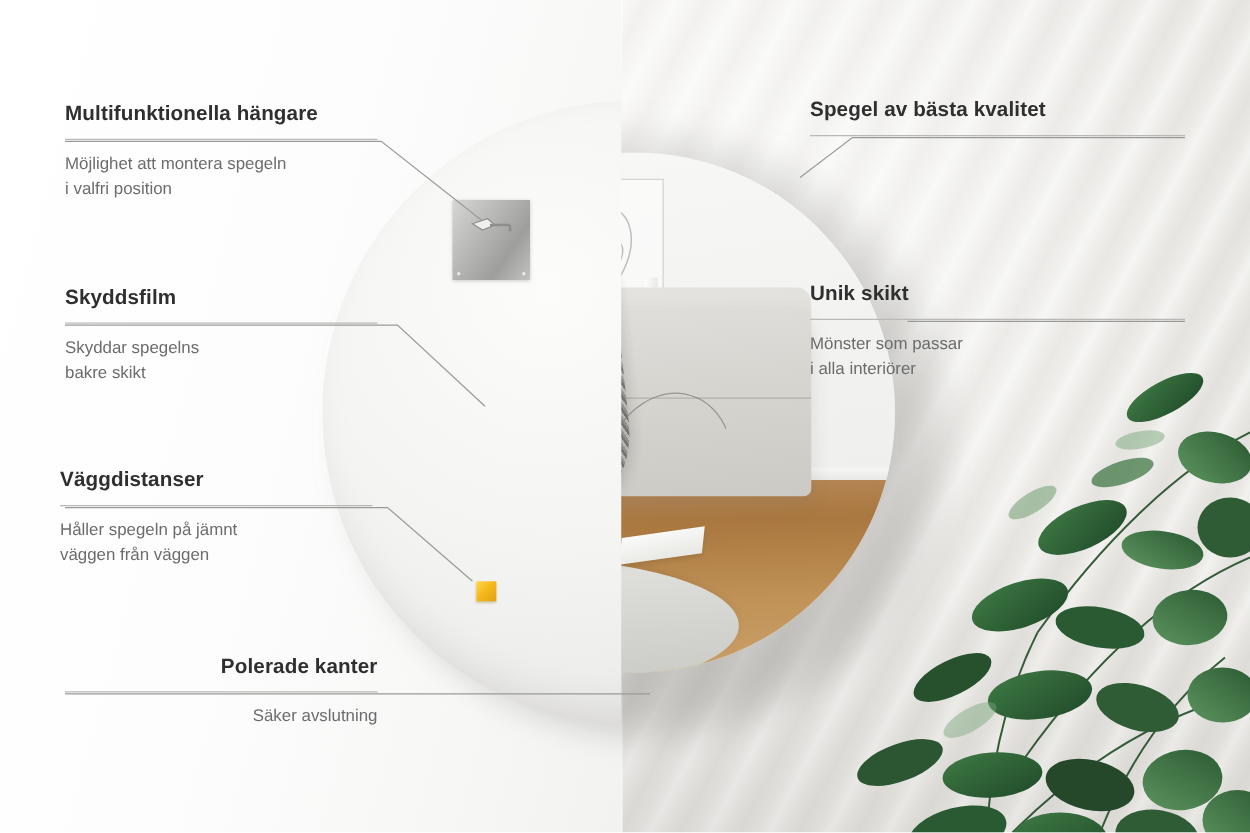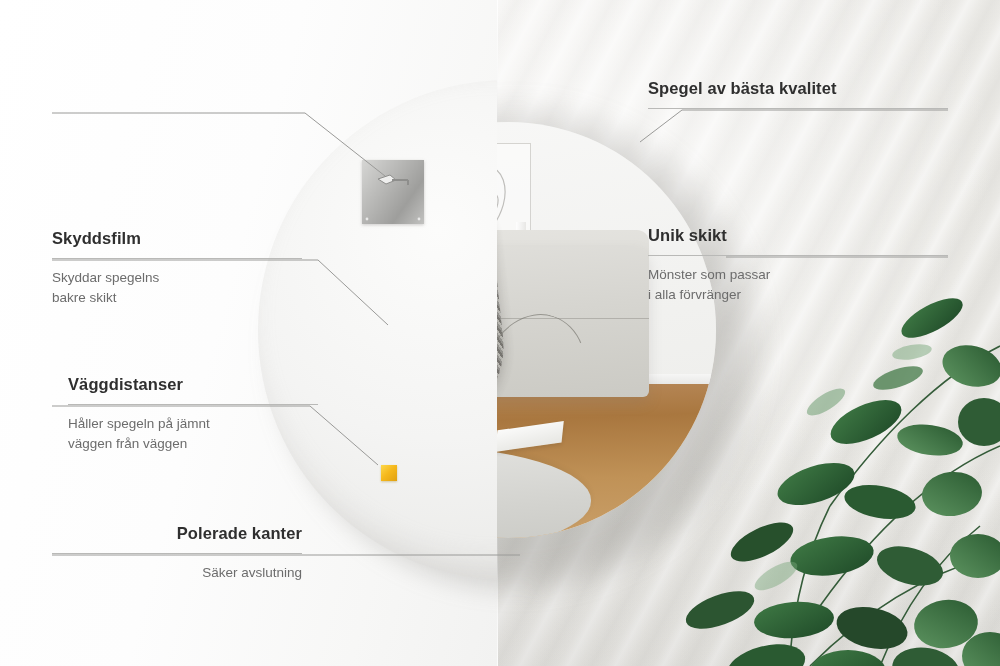--- a/index.html
+++ b/index.html
@@ -273,29 +273,35 @@
       <path d="M52 406 H310 L378 465"></path>
 
       <path d="M52 555 H520"></path>
 
       <path d="M948 110 H682 L640 142"></path>
 
       <path d="M948 257 H726"></path>
     </g>
   </svg>
 
+  <div class="callout left" style="left:52px;top:82px;width:250px;">
+    <div class="title">Multifunktionella hängare</div>
+    <div class="rule"></div>
+    <div class="desc">Möjlighet att montera spegeln
+i valfri position</div>
+  </div>
 
   <div class="callout left" style="left:52px;top:229px;width:250px;">
     <div class="title">Skyddsfilm</div>
     <div class="rule"></div>
     <div class="desc">Skyddar spegelns
 bakre skikt</div>
   </div>
 
-  <div class="callout left" style="left:68px;top:375px;width:250px;">
+  <div class="callout left" style="left:48px;top:375px;width:250px;">
     <div class="title">Väggdistanser</div>
     <div class="rule"></div>
     <div class="desc">Håller spegeln på jämnt
 väggen från väggen</div>
   </div>
 
   <div class="callout left" style="left:52px;top:524px;width:250px;text-align:right;">
     <div class="title">Polerade kanter</div>
     <div class="rule"></div>
     <div class="desc">Säker avslutning</div>
@@ -303,21 +309,21 @@
 
   <div class="callout right" style="left:648px;top:79px;width:300px;">
     <div class="title">Spegel av bästa kvalitet</div>
     <div class="rule"></div>
   </div>
 
   <div class="callout right" style="left:648px;top:226px;width:300px;">
     <div class="title">Unik skikt</div>
     <div class="rule"></div>
     <div class="desc">Mönster som passar
-i alla förvränger</div>
+i alla interiörer</div>
   </div>
 
   <svg class="foliage" viewBox="0 0 420 440">
     <defs>
       <linearGradient id="lf1" x1="0" y1="0" x2="1" y2="1">
         <stop offset="0%" stop-color="#3f7a45"></stop>
           <stop offset="100%" stop-color="#1f4a28"></stop>
       </linearGradient>
       <linearGradient id="lf2" x1="0" y1="0" x2="1" y2="1">
         <stop offset="0%" stop-color="#year"></stop>

